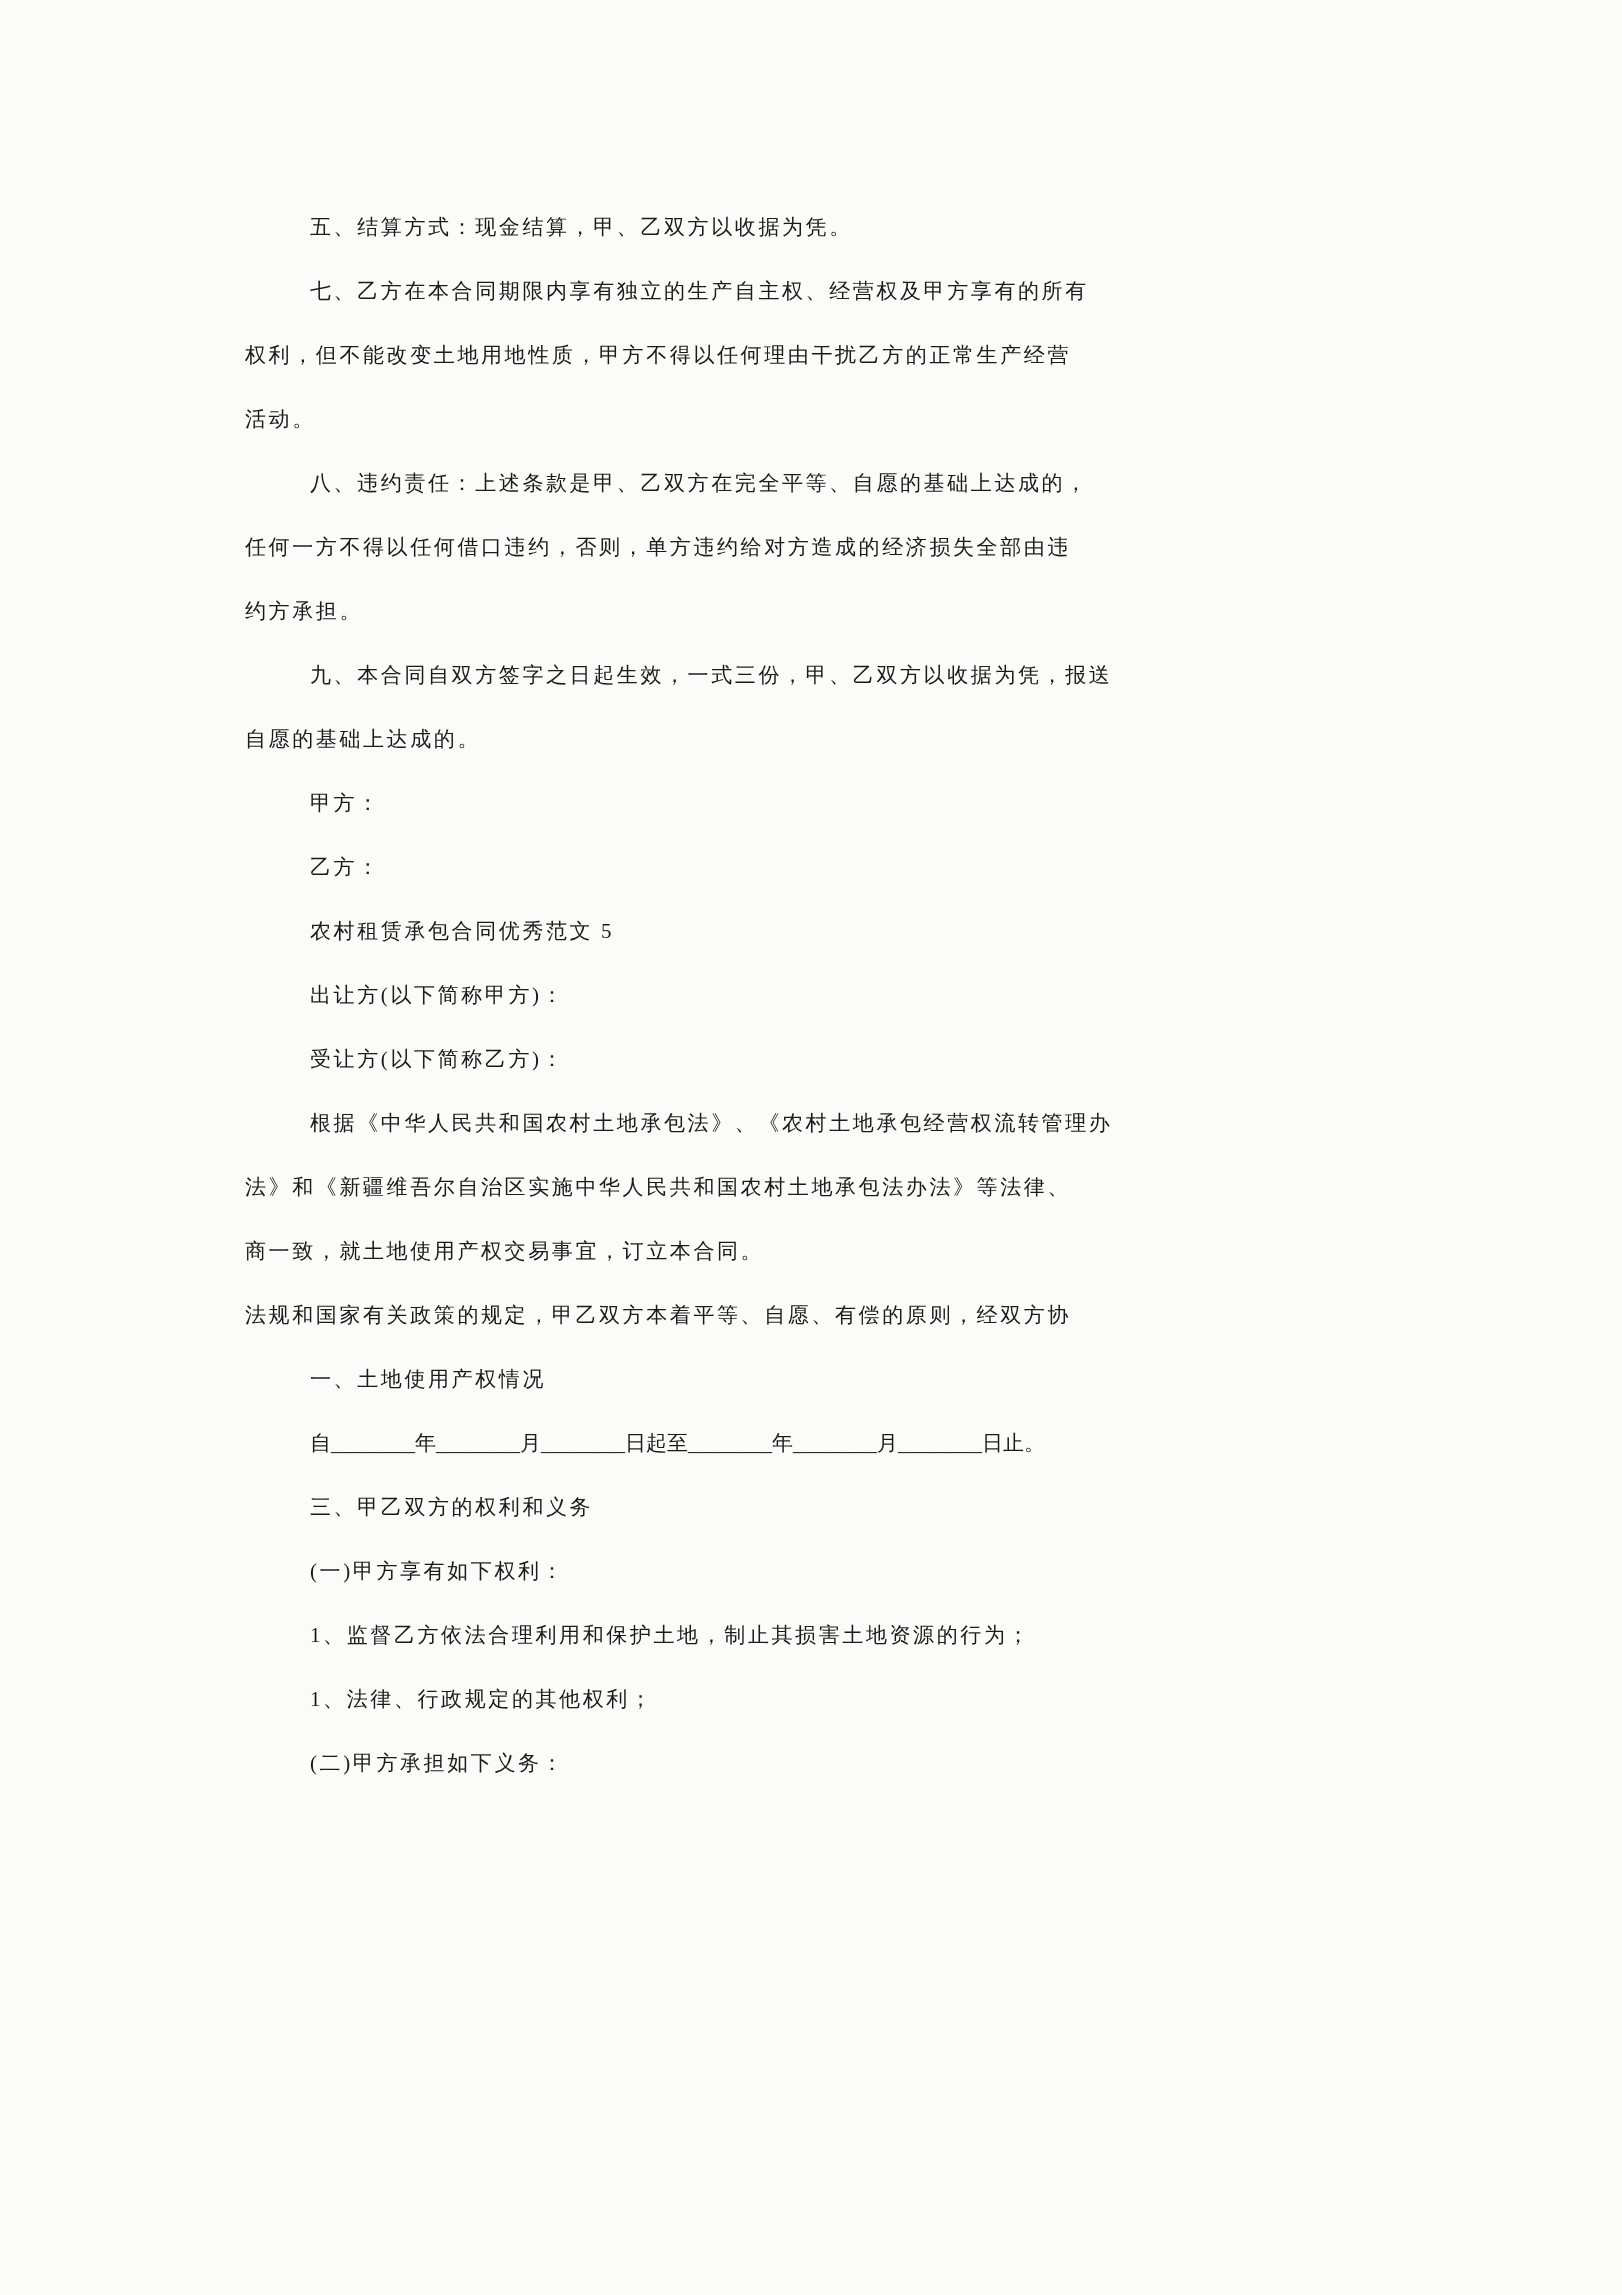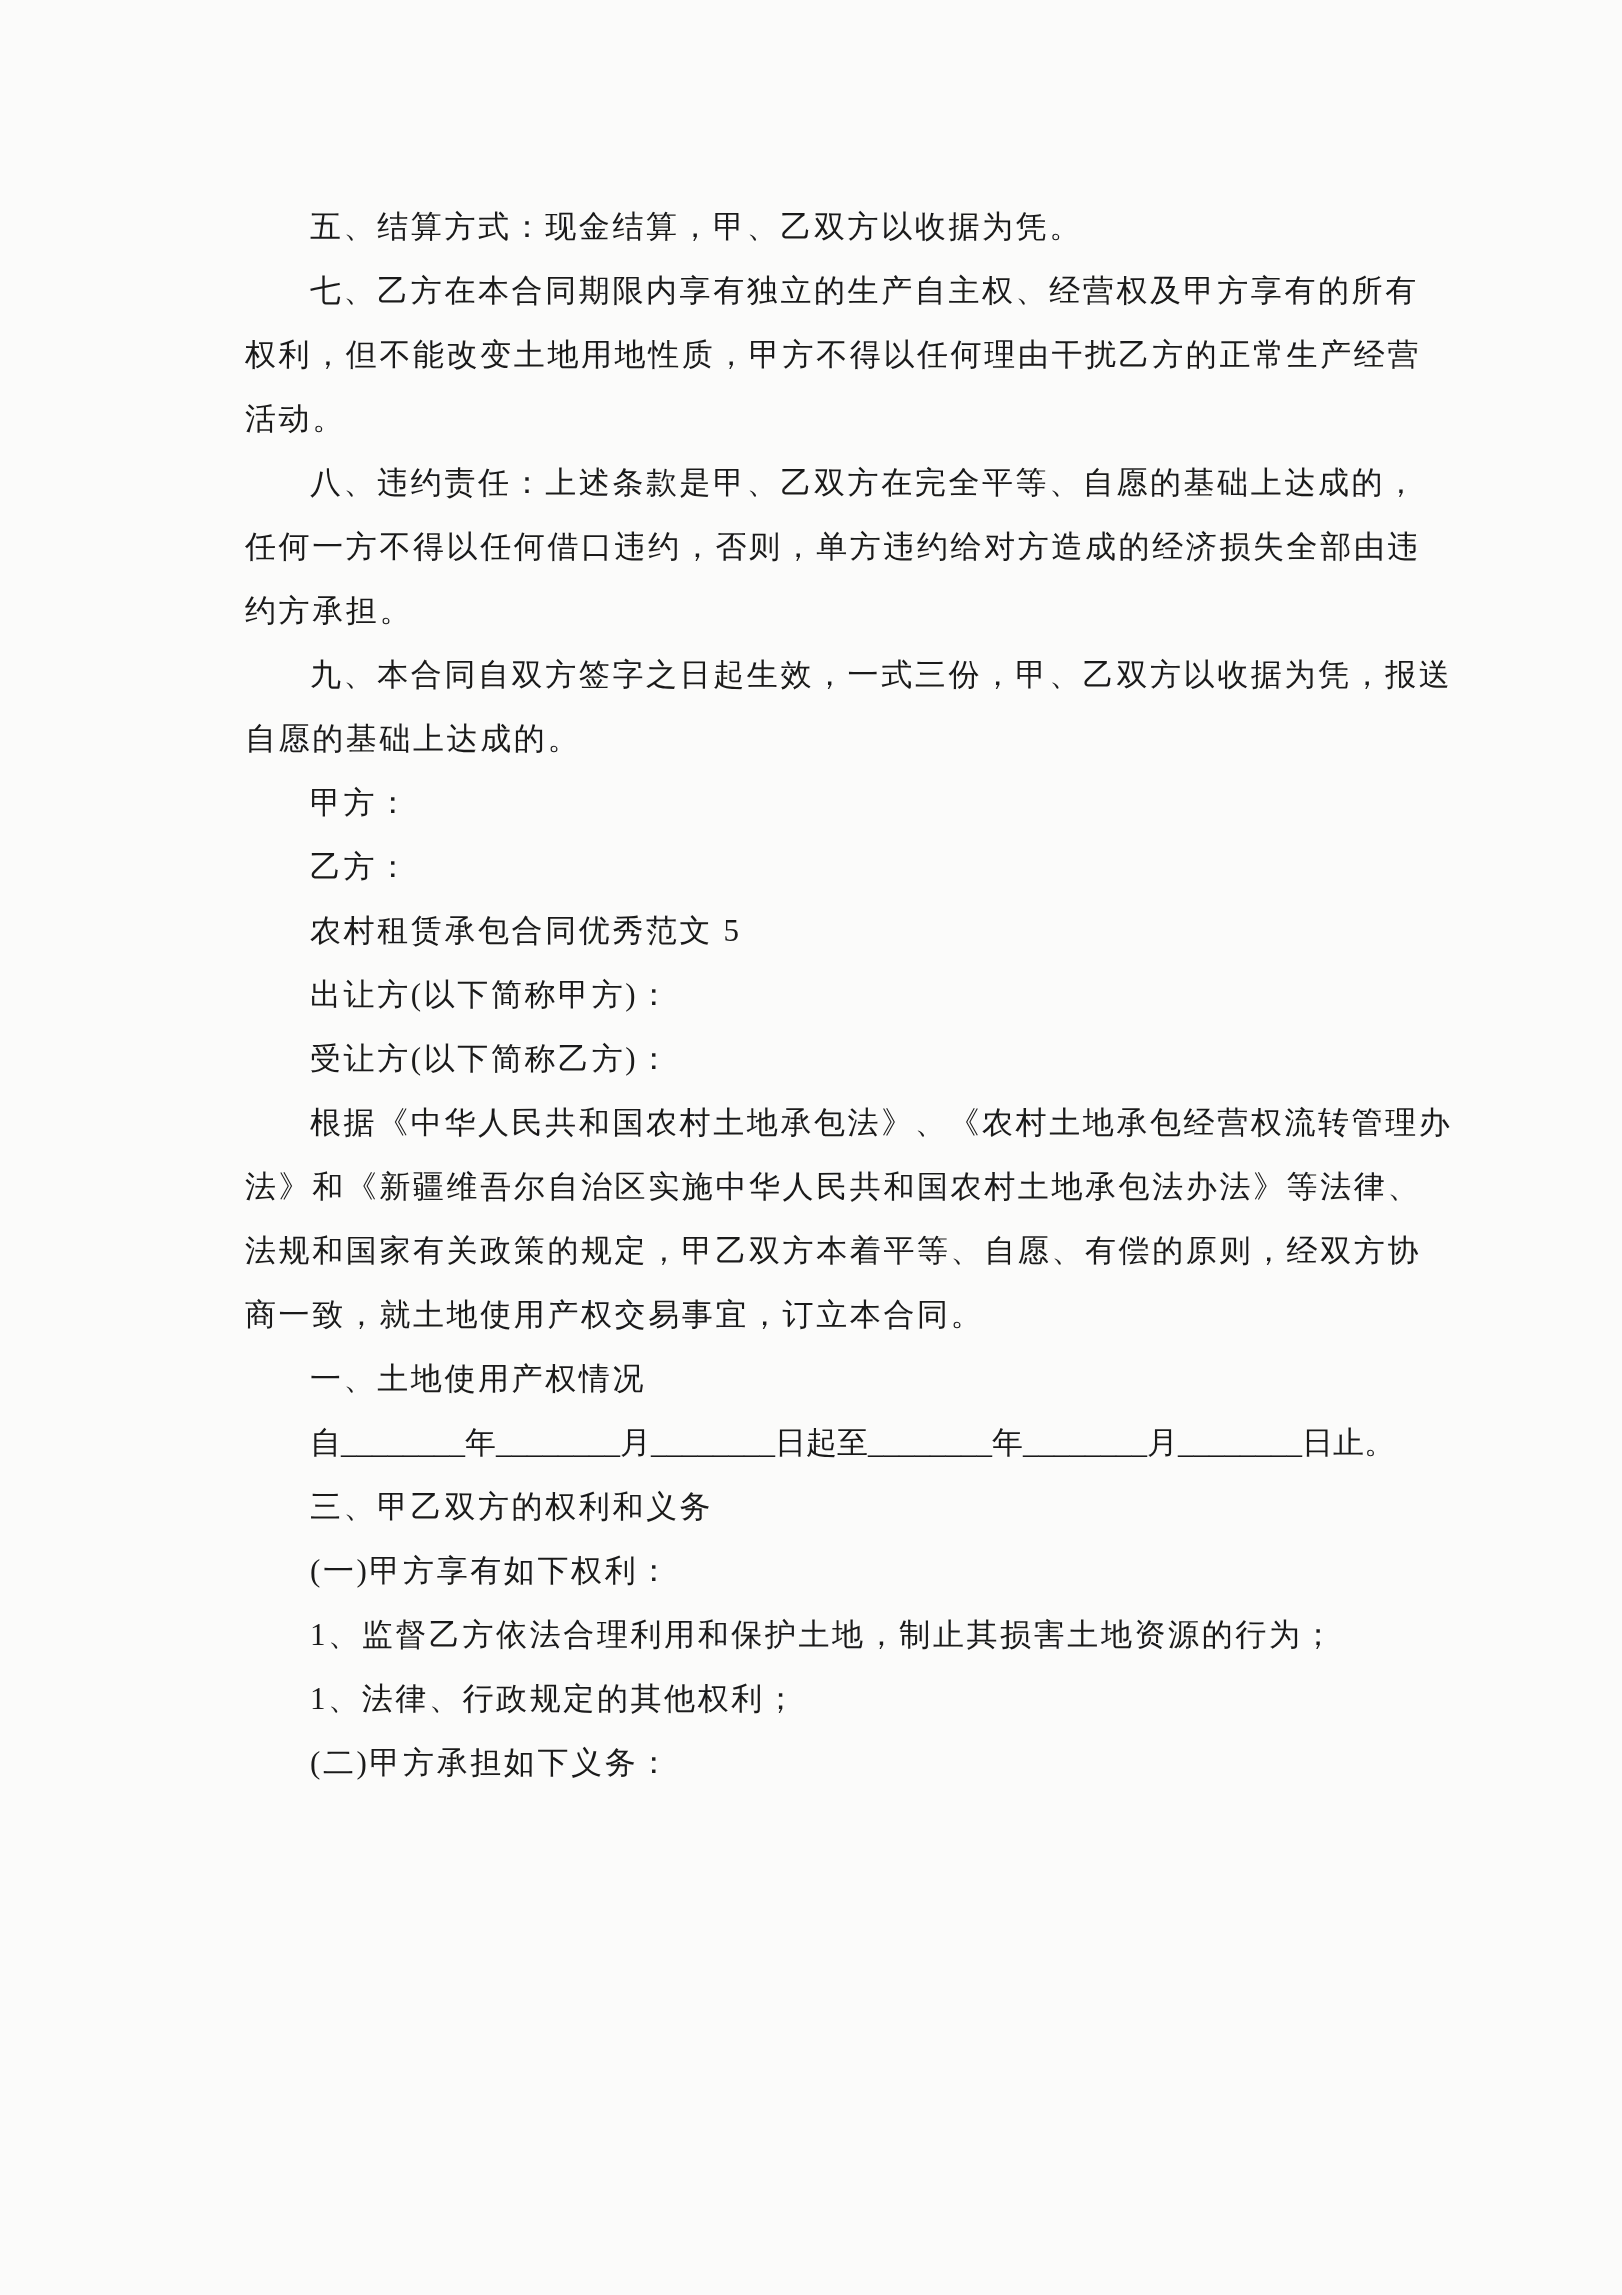--- a/index.html
+++ b/index.html
@@ -13,21 +13,21 @@
     height: 2295px;
     background: var(--page-bg, #fbfbfa);
     overflow: hidden;
   }
   .doc {
     position: absolute;
     left: 245px;
     top: 195px;
     right: 222px;
     font-family: "Liberation Serif", serif;
-    font-size: 31px;
+    font-size: 21px;
     line-height: 64px;
     letter-spacing: 2.6px;
     color: var(--text-color, #1a1a1a);
   }
   .line {
     height: 64px;
     white-space: nowrap;
   }
   .line.indent {
     padding-left: 65px;
@@ -50,22 +50,22 @@
       <div class="line">约方承担。</div>
       <div class="line indent">九、本合同自双方签字之日起生效，一式三份，甲、乙双方以收据为凭，报送</div>
       <div class="line">自愿的基础上达成的。</div>
       <div class="line indent">甲方：</div>
       <div class="line indent">乙方：</div>
       <div class="line indent">农村租赁承包合同优秀范文 5</div>
       <div class="line indent">出让方(以下简称甲方)：</div>
       <div class="line indent">受让方(以下简称乙方)：</div>
       <div class="line indent">根据《中华人民共和国农村土地承包法》、《农村土地承包经营权流转管理办</div>
       <div class="line">法》和《新疆维吾尔自治区实施中华人民共和国农村土地承包法办法》等法律、</div>
+      <div class="line">商一致，就土地使用产权交易事宜，订立本合同。</div>
       <div class="line">法规和国家有关政策的规定，甲乙双方本着平等、自愿、有偿的原则，经双方协</div>
-      <div class="line">商一致，就土地使用产权交易事宜，订立本合同。</div>
       <div class="line indent">一、土地使用产权情况</div>
       <div class="line indent tight">自________年________月________日起至________年________月________日止。</div>
       <div class="line indent">三、甲乙双方的权利和义务</div>
       <div class="line indent">(一)甲方享有如下权利：</div>
       <div class="line indent">1、监督乙方依法合理利用和保护土地，制止其损害土地资源的行为；</div>
       <div class="line indent">1、法律、行政规定的其他权利；</div>
       <div class="line indent">(二)甲方承担如下义务：</div>
     </div>
 </div>
 

